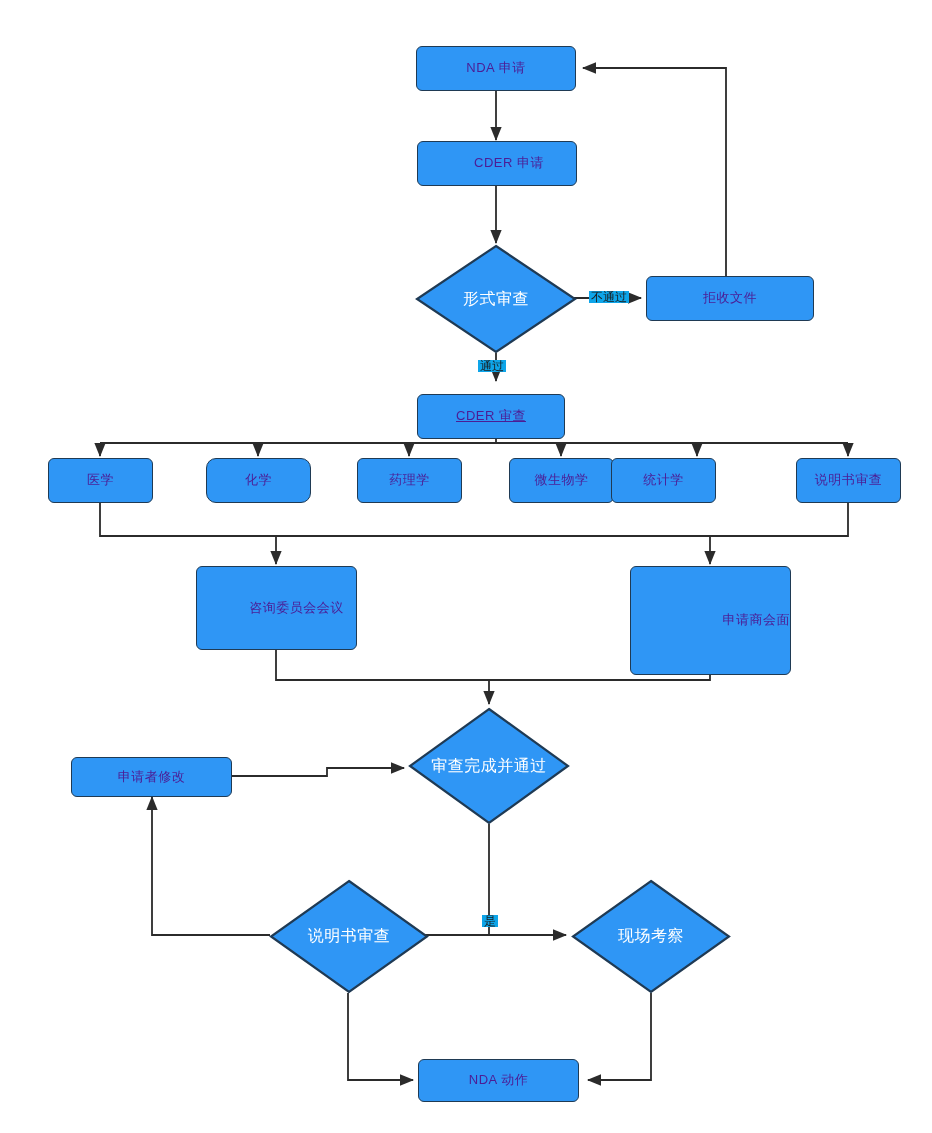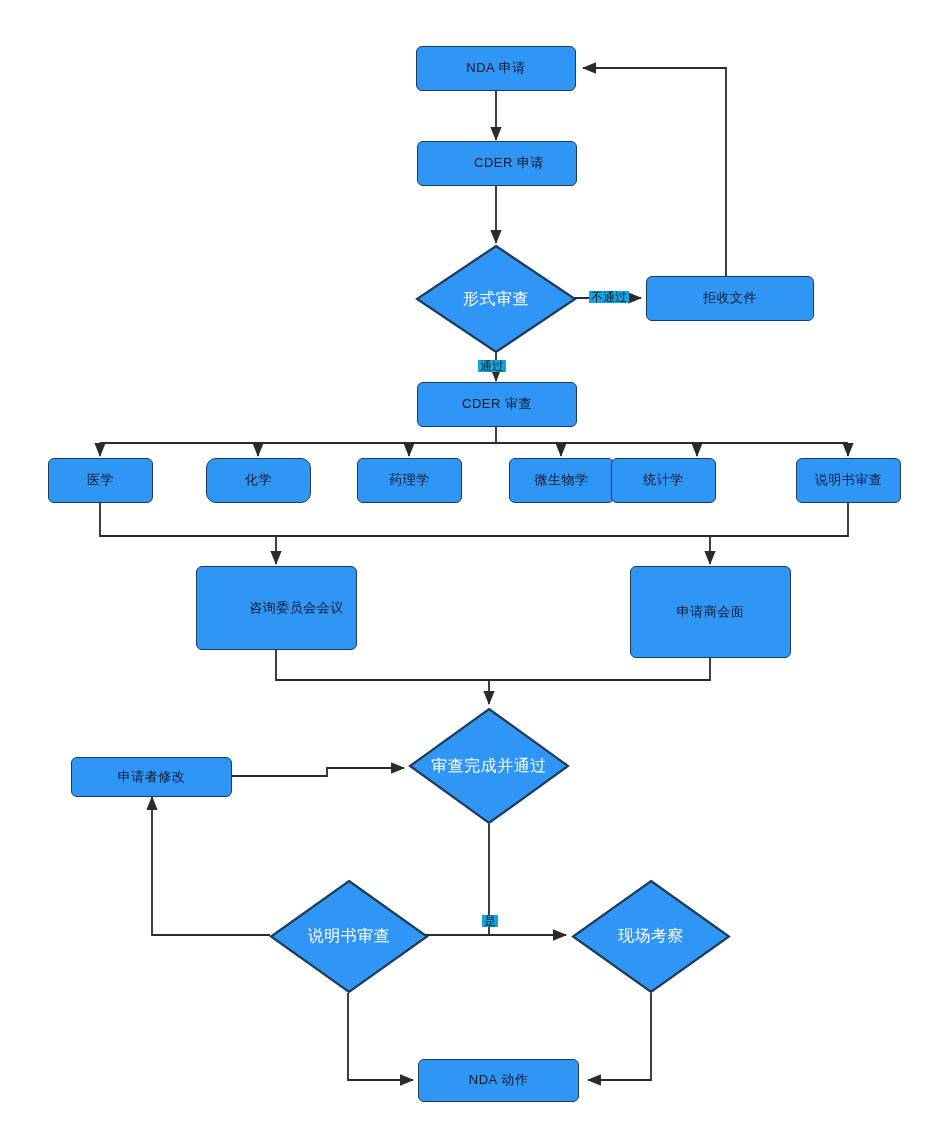--- a/index.html
+++ b/index.html
@@ -23,21 +23,21 @@
     top: 0;
     width: 932px;
     height: 1133px;
   }
   .node {
     position: absolute;
     box-sizing: border-box;
     background: #2f96f5;
     border: 1.6px solid #1f3a54;
     border-radius: 6px;
-    color: #0f172a;
+    color: #4c1d95;
     font-size: 13px;
     letter-spacing: 0.5px;
     display: flex;
     align-items: center;
     justify-content: center;
     text-align: center;
     line-height: 1.3;
     white-space: nowrap;
   }
   .diamond-wrap {
@@ -133,21 +133,21 @@
   </div>
 
   <div class="node" style="left:417px; top:141px; width:160px; height:45px;padding-left:24px;">
     <span>CDER 申请</span>
   </div>
 
   <div class="node" style="left:646px; top:276px; width:168px; height:45px;">
     <span>拒收文件</span>
   </div>
 
-  <div class="node" style="left:417px; top:382px; width:160px; height:45px;">
+  <div class="node" style="left:417px; top:394px; width:148px; height:45px;text-decoration:underline;">
     <span>CDER 审查</span>
   </div>
 
   <div class="node" style="left:48px; top:458px; width:105px; height:45px;">
     <span>医学</span>
   </div>
 
   <div class="node" style="left:206px; top:458px; width:105px; height:45px;border-radius:10px;">
     <span>化学</span>
   </div>
@@ -165,21 +165,21 @@
   </div>
 
   <div class="node" style="left:796px; top:458px; width:105px; height:45px;">
     <span>说明书审查</span>
   </div>
 
   <div class="node" style="left:196px; top:566px; width:161px; height:84px;padding-left:40px;">
     <span>咨询委员会会议</span>
   </div>
 
-  <div class="node" style="left:630px; top:566px; width:161px; height:92px;">
+  <div class="node" style="left:630px; top:566px; width:161px; height:109px;justify-content:flex-end;">
     <span>申请商会面</span>
   </div>
 
   <div class="node" style="left:71px; top:757px; width:161px; height:40px;">
     <span>申请者修改</span>
   </div>
 
   <div class="node" style="left:418px; top:1059px; width:161px; height:43px;">
     <span>NDA 动作</span>
   </div>

